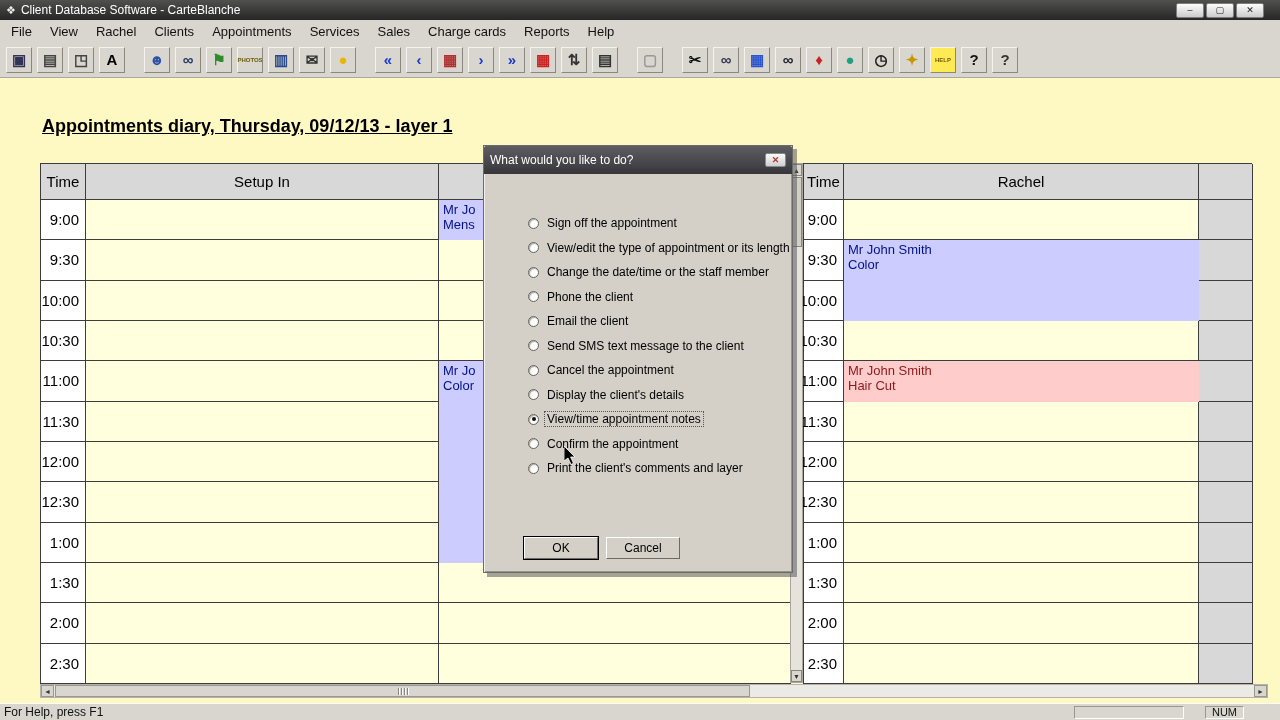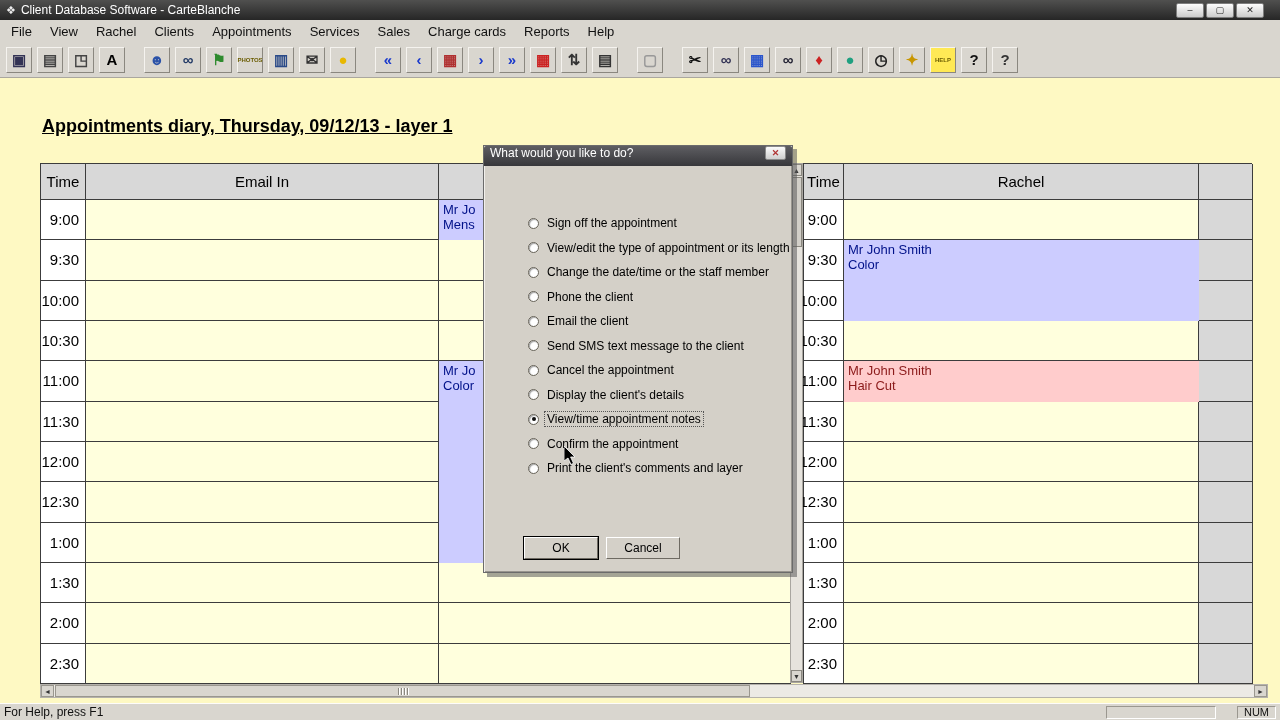--- a/index.html
+++ b/index.html
@@ -49,29 +49,29 @@
   .vs-thumb { position:absolute; left:0; top:13px; width:11px; height:70px; background:#d2cfc8; border:1px solid #8a877f; }
 
   .hscroll { position:absolute; left:40px; top:606px; width:1228px; height:14px; background:#eceae5; border:1px solid #b5b2ac; }
   .hs-btn { position:absolute; top:0; width:13px; height:12px; background:#d9d6cf; border:1px solid #9a978f; font-size:7px; color:#333; display:flex; align-items:center; justify-content:center; }
   .hs-left { left:0; } .hs-right { right:0; }
   .hs-thumb { position:absolute; left:14px; top:0; height:12px; width:695px; background:#d9d6cf; border:1px solid #9a978f; display:flex; align-items:center; justify-content:center; gap:2px; }
   .grip-line { width:1px; height:7px; background:#8a877f; box-shadow:1px 0 0 #fff; }
 
   
   .statusbar { height:17px; background:#d9d6cf; border-top:1px solid #fdfcfa; display:flex; align-items:center; font-size:12px; color:#111; padding:0 4px; }
-  .sb-panels { margin-left:auto; display:flex; gap:21px; }
+  .sb-panels { margin-left:auto; display:flex; gap:21px; margin-right:32px; }
   .sb-panel { height:13px; border:1px solid; border-color:#9a978f #ffffff #ffffff #9a978f; font-size:11px; display:flex; align-items:center; justify-content:center; padding:0 6px; }
   .sb-panel.wide { width:110px; }
 
   
   .dialog { position:absolute; left:483px; top:145px; width:310px; height:428px; background:#d4d0c8;
             border:1px solid #6b6b6b; z-index:50;
             box-shadow: inset 1px 1px 0 #f2f0ec, inset -1px -1px 0 #98958e, 4px 4px 0 rgba(90,90,90,0.55); }
-  .dlg-title { height:20px; background:linear-gradient(#5e5e62,#37373b); border-radius:2px 2px 0 0; color:#fff; font-size:12px; display:flex; align-items:flex-start; padding:0 6px; }
+  .dlg-title { height:28px; background:linear-gradient(#5e5e62,#37373b); border-radius:2px 2px 0 0; color:#fff; font-size:12px; display:flex; align-items:center; padding:0 6px; }
   .dlg-close { margin-left:auto; width:21px; height:14px; background:linear-gradient(#fbfbfb,#cfcfcf); border:1px solid #8a8a8a; border-radius:2px; color:#b03434; font-size:9px; font-weight:bold; display:flex; align-items:center; justify-content:center; }
   .dlg-options { position:absolute; left:44px; top:65px; }
   .radio-row { display:flex; align-items:center; height:24.5px; }
   .radio { width:11px; height:11px; border-radius:50%; background:#fff; border:1px solid #666258; box-shadow:inset 1px 1px 1px rgba(0,0,0,0.35); margin-right:6px; position:relative; flex:none; }
   .radio.sel::after { content:""; position:absolute; left:2.5px; top:2.5px; width:4px; height:4px; border-radius:50%; background:#111; }
   .radio-label { font-size:12px; color:#000; padding:0 2px; white-space:nowrap; }
   .radio-label.focused { outline:1px dotted #555; }
   .dlg-btn { position:absolute; width:74px; height:22px; background:#d4d0c8; border:1px solid; border-color:#ffffff #6e6a62 #6e6a62 #ffffff; font-size:12px; color:#000; display:flex; align-items:center; justify-content:center; }
   .dlg-btn.default { box-shadow:0 0 0 1px #000; }
   .btn-ok { left:40px; top:391px; }
@@ -206,21 +206,21 @@
         <span class="tb-glyph" style="color: rgb(51, 51, 51);">?</span>
       </div>
     </div>
 
   <div class="content">
     <div class="diary-title">Appointments diary, Thursday, 09/12/13 - layer 1</div>
     <div id="diaryArea">
         <div class="panel" style="left: 40px; width: 750px;">
           <div class="prow">
             <div class="pcell hcell" style="width: 45px;">Time</div>
-            <div class="pcell hcell" style="width: 353px;">Email In</div>
+            <div class="pcell hcell" style="width: 353px;">Setup In</div>
             <div class="pcell hcell" style="width: 352px;"></div>
           </div>
           <div class="prow" style="height: 40.33px;">
             <div class="pcell tcell" style="width: 45px;">9:00</div>
             <div class="pcell ycell" style="width: 353px;"></div>
             <div class="pcell ycell" style="width: 352px;"></div>
           </div>
           <div class="prow" style="height: 40.33px;">
             <div class="pcell tcell" style="width: 45px;">9:30</div>
             <div class="pcell ycell" style="width: 353px;"></div>

